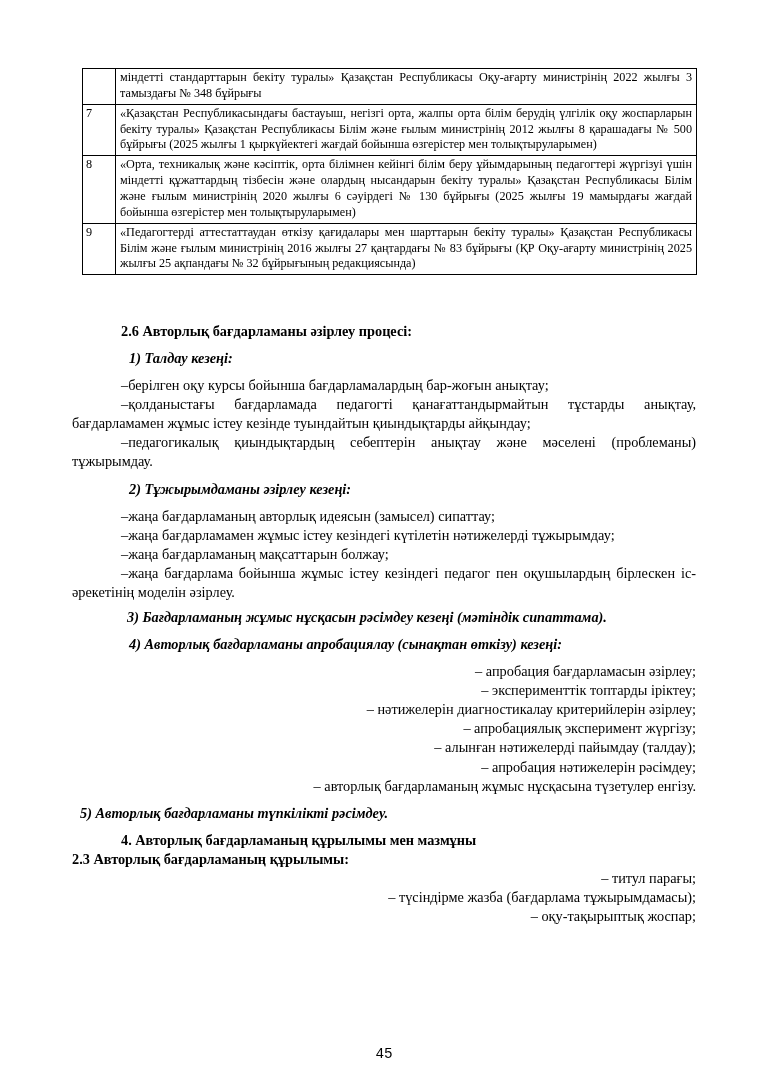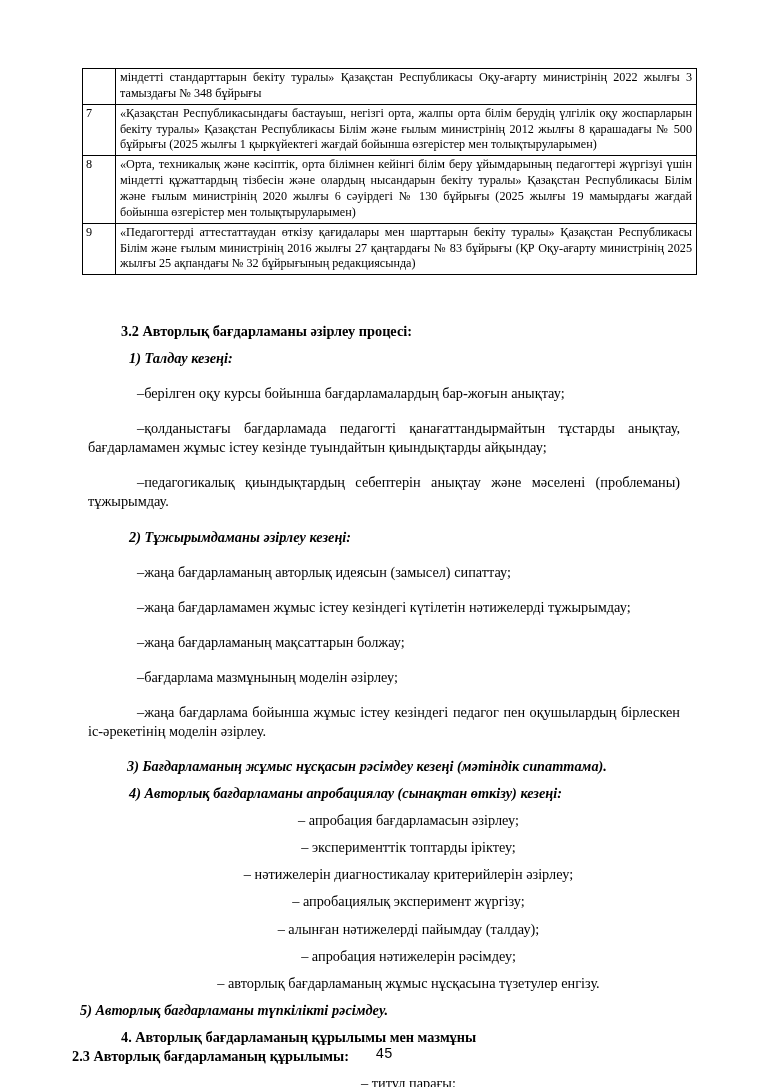--- a/index.html
+++ b/index.html
@@ -83,26 +83,26 @@
     text-indent: 0;
   }
   p.ital-just {
     margin: 6px;
     font-style: italic;
     font-weight: bold;
     text-indent: 49px;
     text-align: justify;
   }
   p.bullet {
-    margin: 8px;
+    margin: 0;
     text-indent: 49px;
-    text-align: center;
+    text-align: right;
   }
   p.dashpara {
-    margin: 16px;
+    margin: 0;
     text-indent: 49px;
     text-align: justify;
   }
 
   
   .page-number {
     position: absolute;
     left: 0;
     top: 1046px;
     width: 768px;
@@ -132,32 +132,31 @@
       </tr>
       <tr>
         <td class="num">9</td>
         <td class="body">«Педагогтерді аттестаттаудан өткізу қағидалары мен шарттарын бекіту туралы» Қазақстан Республикасы Білім және ғылым министрінің 2016 жылғы 27 қаңтардағы № 83 бұйрығы (ҚР Оқу-ағарту министрінің 2025 жылғы 25 ақпандағы № 32 бұйрығының редакциясында)</td>
       </tr>
     </tbody>
   </table>
 
   <div class="content">
 
-    <p class="head">3.2 Авторлық бағдарламаны әзірлеу процесі:</p>
+    <p class="head">2.6 Авторлық бағдарламаны әзірлеу процесі:</p>
 
     <p class="ital">1) Талдау кезеңі:</p>
     <p class="dashpara last-left">–берілген оқу курсы бойынша бағдарламалардың бар-жоғын анықтау;</p>
     <p class="dashpara">–қолданыстағы бағдарламада педагогті қанағаттандырмайтын тұстарды анықтау, бағдарламамен жұмыс істеу кезінде туындайтын қиындықтарды айқындау;</p>
     <p class="dashpara">–педагогикалық қиындықтардың себептерін анықтау және мәселені (проблеманы) тұжырымдау.</p>
 
     <p class="ital">2) Тұжырымдаманы әзірлеу кезеңі:</p>
     <p class="dashpara last-left">–жаңа бағдарламаның авторлық идеясын (замысел) сипаттау;</p>
     <p class="dashpara">–жаңа бағдарламамен жұмыс істеу кезіндегі күтілетін нәтижелерді тұжырымдау;</p>
     <p class="dashpara last-left">–жаңа бағдарламаның мақсаттарын болжау;</p>
-    <p class="dashpara last-left">–бағдарлама мазмұнының моделін әзірлеу;</p>
     <p class="dashpara">–жаңа бағдарлама бойынша жұмыс істеу кезіндегі педагог пен оқушылардың бірлескен іс-әрекетінің моделін әзірлеу.</p>
 
     <p class="ital-just">3) Бағдарламаның жұмыс нұсқасын рәсімдеу кезеңі (мәтіндік сипаттама).</p>
 
     <p class="ital">4) Авторлық бағдарламаны апробациялау (сынақтан өткізу) кезеңі:</p>
     <p class="bullet">– апробация бағдарламасын әзірлеу;</p>
     <p class="bullet">– эксперименттік топтарды іріктеу;</p>
     <p class="bullet">– нәтижелерін диагностикалау критерийлерін әзірлеу;</p>
     <p class="bullet">– апробациялық эксперимент жүргізу;</p>
     <p class="bullet">– алынған нәтижелерді пайымдау (талдау);</p>

